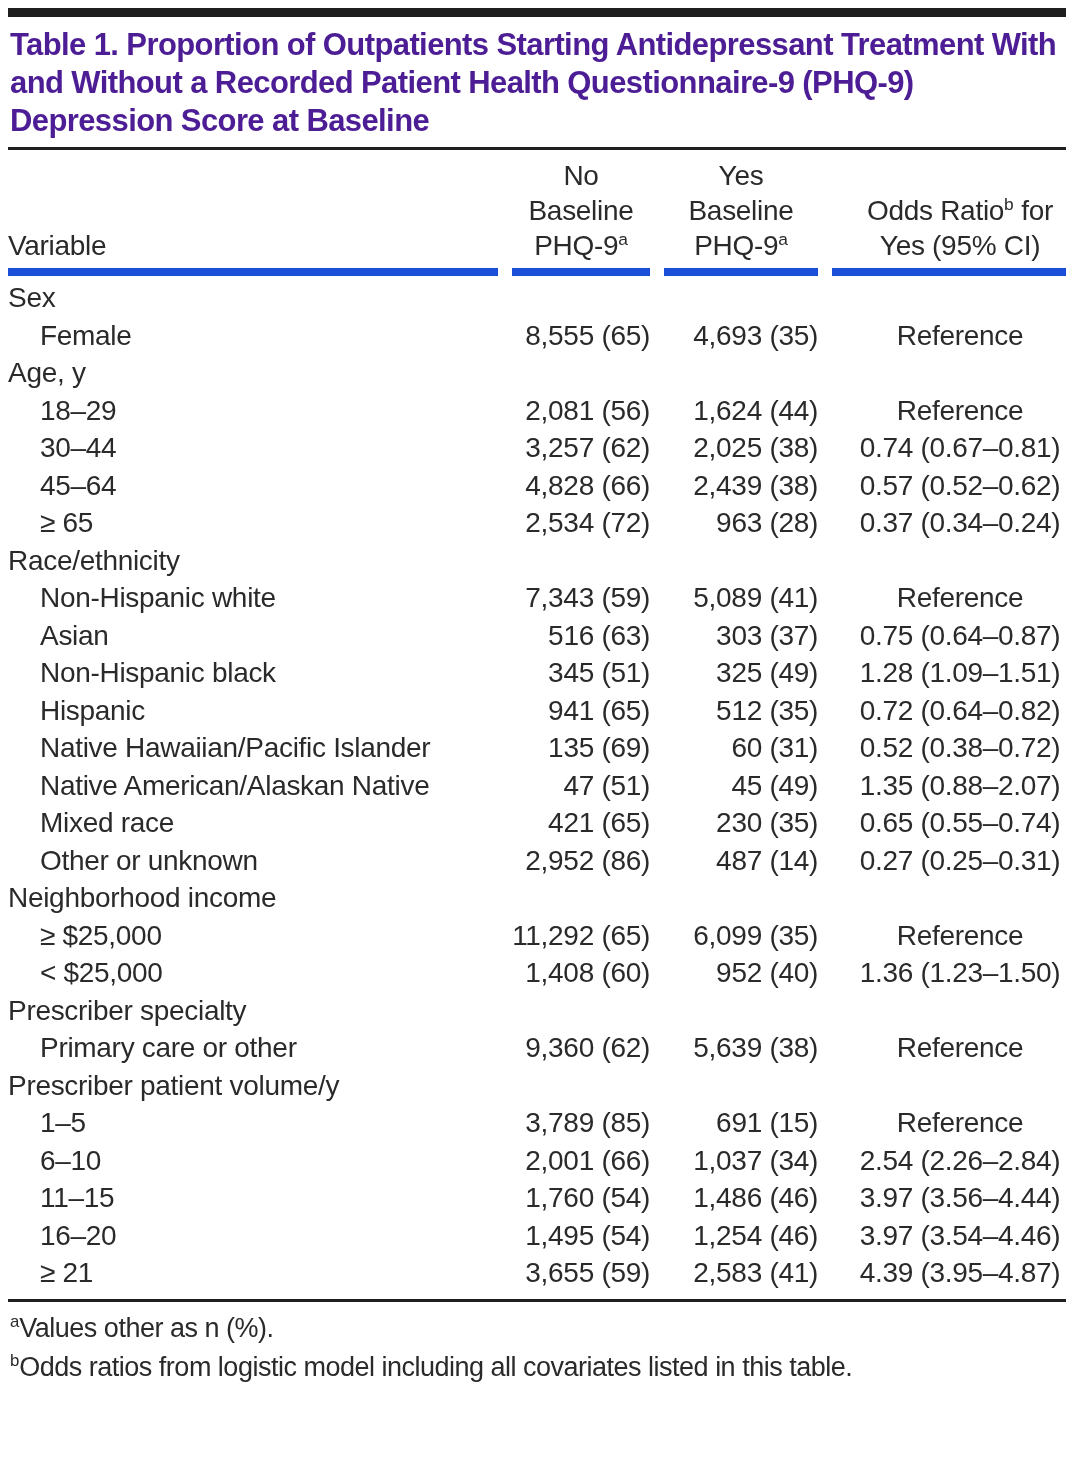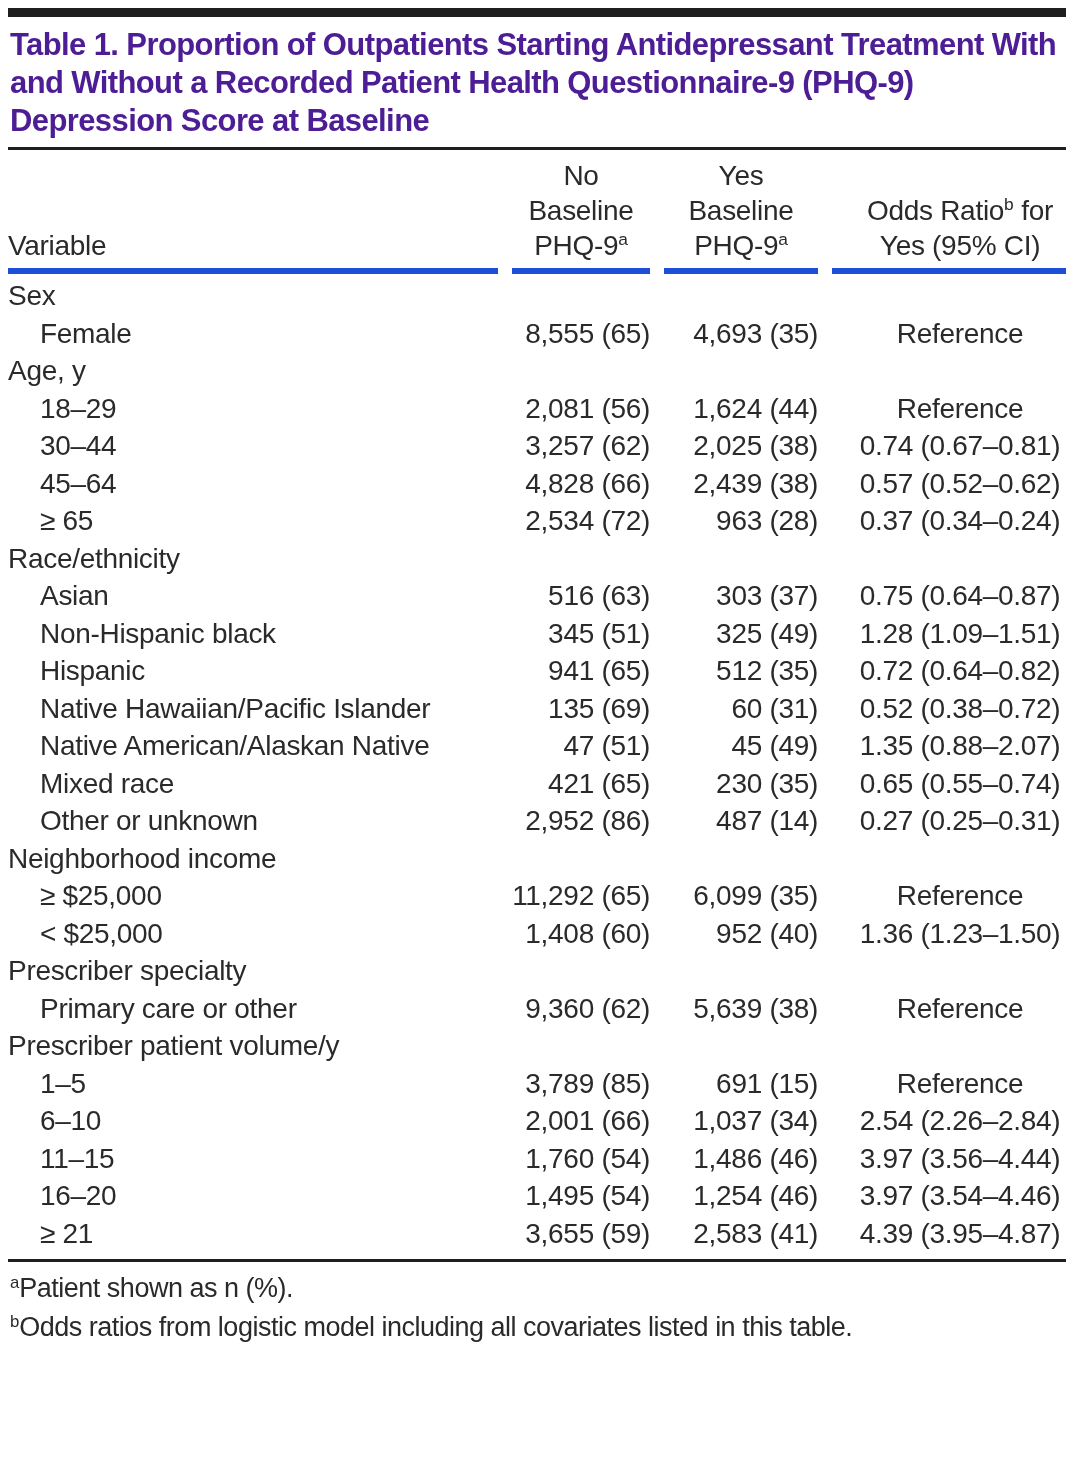--- a/index.html
+++ b/index.html
@@ -32,21 +32,21 @@
     color: #2a2a2a;
   }
   col.c1 { width: 490px; }
   col.c2 { width: 138px; }
   col.c3 { width: 154px; }
   col.c4 { width: 234px; }
 
   thead th {
     vertical-align: bottom;
     font-weight: 400;
-    border-bottom: 6px solid #1d4ed8;
+    border-bottom: 8px solid #1d4ed8;
     padding: 8px 0 5px 0;
     line-height: 35px;
     white-space: nowrap;
     margin-top: 9px;
   }
   th.h1 { text-align: left; }
   th.h2, th.h3 { text-align: center; }
   th.h4 { text-align: center; padding-left: 22px; }
 
   tbody td {
@@ -151,20 +151,26 @@
         <tr>
           <td class="label">≥ 65</td>
           <td class="num">2,534 (72)</td>
           <td class="num">963 (28)</td>
           <td class="or">0.37 (0.34–0.24)</td>
         </tr>
         <tr>
           <td colspan="4" class="group">Race/ethnicity</td>
         </tr>
         <tr>
+          <td class="label">Non-Hispanic white</td>
+          <td class="num">7,343 (59)</td>
+          <td class="num">5,089 (41)</td>
+          <td class="or">Reference</td>
+        </tr>
+        <tr>
           <td class="label">Asian</td>
           <td class="num">516 (63)</td>
           <td class="num">303 (37)</td>
           <td class="or">0.75 (0.64–0.87)</td>
         </tr>
         <tr>
           <td class="label">Non-Hispanic black</td>
           <td class="num">345 (51)</td>
           <td class="num">325 (49)</td>
           <td class="or">1.28 (1.09–1.51)</td>
@@ -255,17 +261,17 @@
           <td class="num">3,655 (59)</td>
           <td class="num">2,583 (41)</td>
           <td class="or">4.39 (3.95–4.87)</td>
         </tr>
       </tbody>
   </table>
 
   <div class="foot-rule"></div>
 
   <div class="footnotes">
-    <p><sup>a</sup><span>Patient shown as n (%).</span></p>
+    <p><sup>a</sup><span>Values other as n (%).</span></p>
     <p><sup>b</sup><span>Odds ratios from logistic model including all covariates listed in this table.</span></p>
   </div>
 
 </div>
 
 </body></html>

